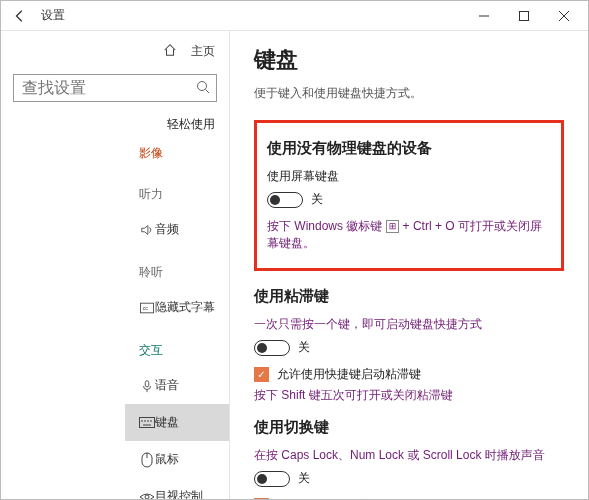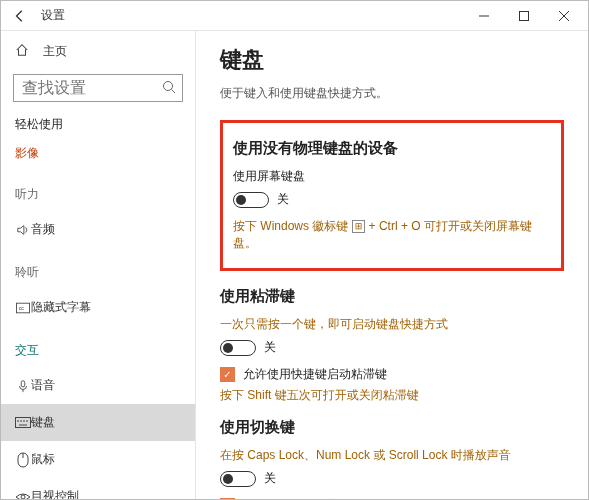--- a/index.html
+++ b/index.html
@@ -4,41 +4,41 @@
 <style>
 * { margin: 0; padding: 0; box-sizing: border-box; font-family: "Microsoft YaHei", "Segoe UI", sans-serif; }
 body { background: #fff; width: 589px; height: 500px; overflow: hidden; font-size: 12px; color: #333; }
 .window { display: flex; flex-direction: column; height: 100%; border: 1px solid #bbb; }
 .titlebar { display: flex; align-items: center; height: 30px; padding: 0 4px 0 10px; border-bottom: 1px solid #e5e5e5; text-align: center; }
 .titlebar .tb-back { width: 18px; height: 18px; display: flex; align-items: center; justify-content: center; }
 .titlebar .tb-title { margin-left: 12px; font-size: 12px; }
 .titlebar .spacer { flex: 1; }
 .win-btn { width: 40px; height: 28px; display: flex; align-items: center; justify-content: center; color: #555; }
 .body { display: flex; flex: 1; overflow: hidden; }
-.sidebar { width: 195px; border-right: 1px solid #e5e5e5; display: flex; flex-direction: column; padding-top: 6px; }
+.sidebar { width: 229px; border-right: 1px solid #e5e5e5; display: flex; flex-direction: column; padding-top: 6px; align-items: flex-end; }
 .home-row { display: flex; align-items: center; padding: 6px 14px; gap: 12px; }
 .home-row .icon { width: 16px; color: #555; }
 .searchwrap { margin: 8px 12px 10px; position: relative; }
 .searchwrap input { width: 100%; height: 28px; border: 1px solid #999; padding: 0 26px 0 8px; font-size: 16px; background: #fff; }
 .searchwrap .sicn { position: absolute; right: 6px; top: 5px; color: #666; }
 .cat-label { padding: 4px 14px 8px; font-size: 12px; color: #222; font-weight: 500; }
 .navlist { flex: 1; overflow-y: auto; }
 .navitem { display: flex; align-items: center; padding: 10px 14px; cursor: default; }
 .navitem .nicn { width: 16px; display: flex; justify-content: center; color: #444; }
 .navitem.selected { background: #d9d9d9; }
 .content { flex: 1; padding: 14px 24px 0 24px; overflow-y: auto; color: #222; }
 .content h1 { font-size: 22px; font-weight: 600; margin-bottom: 10px; }
 .desc { font-size: 12px; color: #555; margin-bottom: 18px; }
 .highlight-box { border: 3px solid #e6301d; padding: 8px 10px 10px; margin-bottom: 16px; }
 h2 { font-size: 15px; font-weight: 600; margin: 8px 0 10px; color: #222; }
 .small-label { font-size: 12px; margin-bottom: 6px; }
 .toggle-row { display: flex; align-items: center; gap: 8px; margin-bottom: 10px; }
 .toggle { width: 36px; height: 16px; border: 1px solid #333; border-radius: 8px; position: relative; background: #fff; }
 .toggle .knob { width: 10px; height: 10px; border-radius: 50%; background: #333; position: absolute; left: 2px; top: 2px; }
-.hint { font-size: 12px; color: #a16207; margin-bottom: 6px; }
+.hint { font-size: 12px; color: #701a75; margin-bottom: 6px; }
 .section { margin-bottom: 14px; }
 .chk-row { display: flex; align-items: center; gap: 8px; margin: 8px 0 4px; }
 .chk { width: 15px; height: 15px; background: #e67848; display: flex; align-items: center; justify-content: center; color: #fff; font-size: 10px; line-height: 1; }
 .winkey { display: inline-block; border: 1px solid #888; padding: 0 2px; font-size: 9px; line-height: 11px; vertical-align: 1px; }
 </style>
 </head>
 <body>
 
 <div class="window">
   <div class="titlebar">

